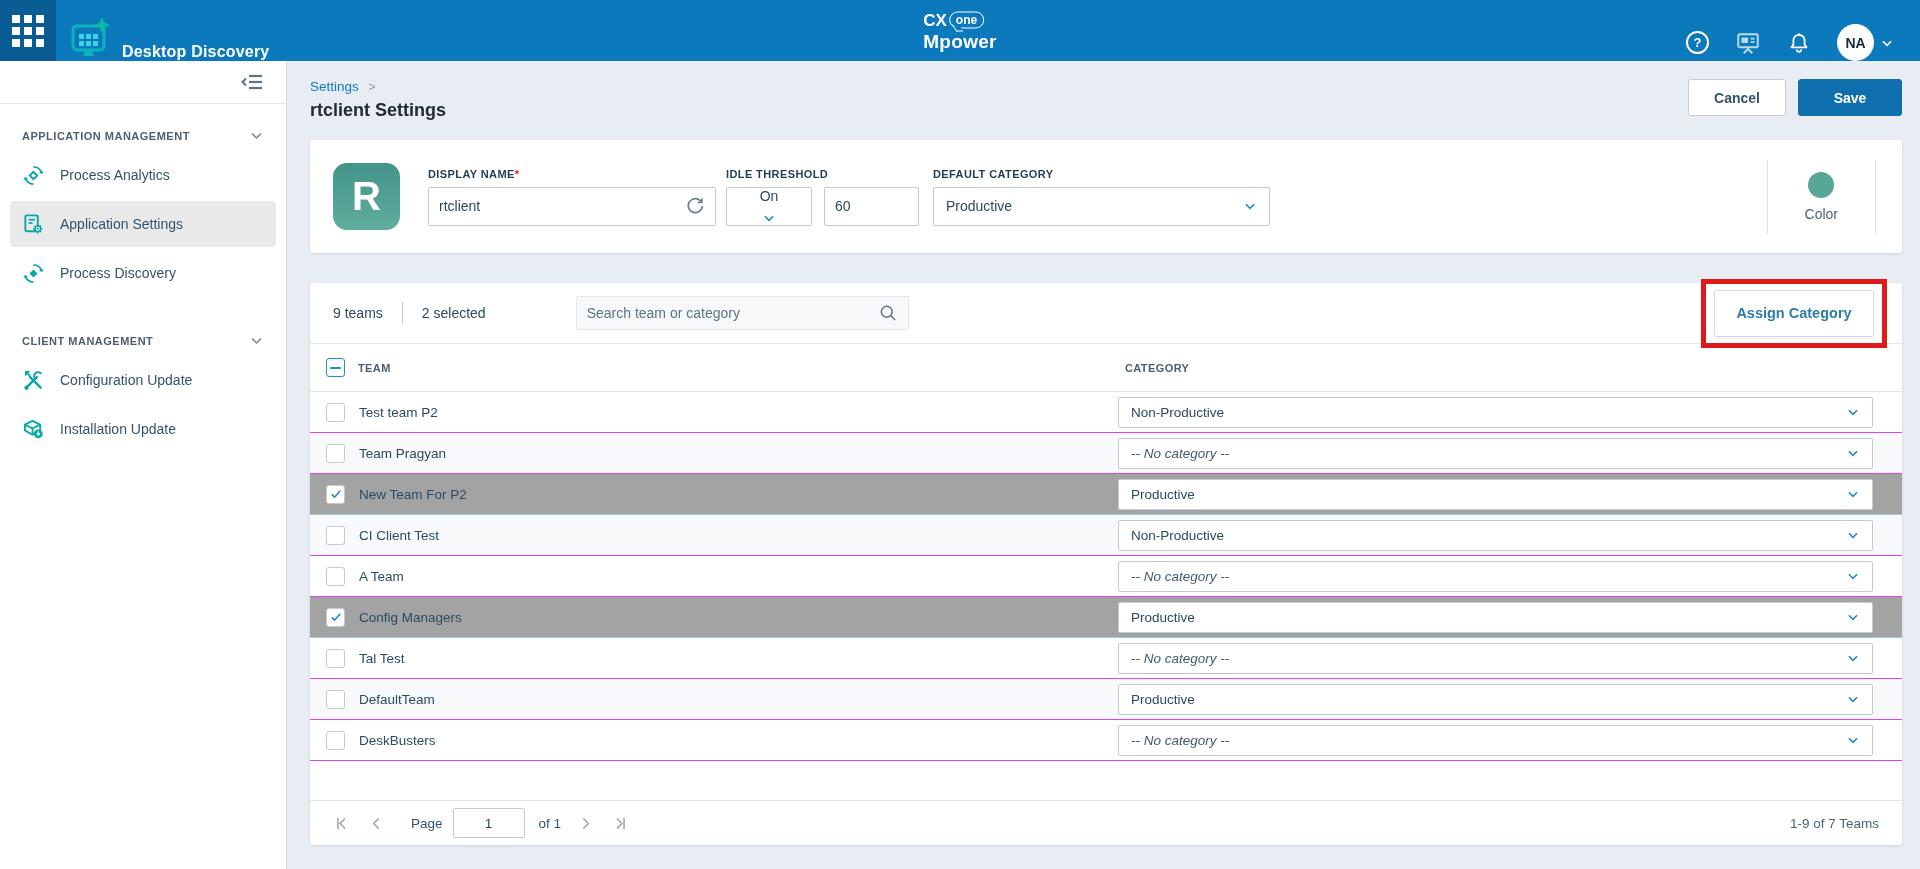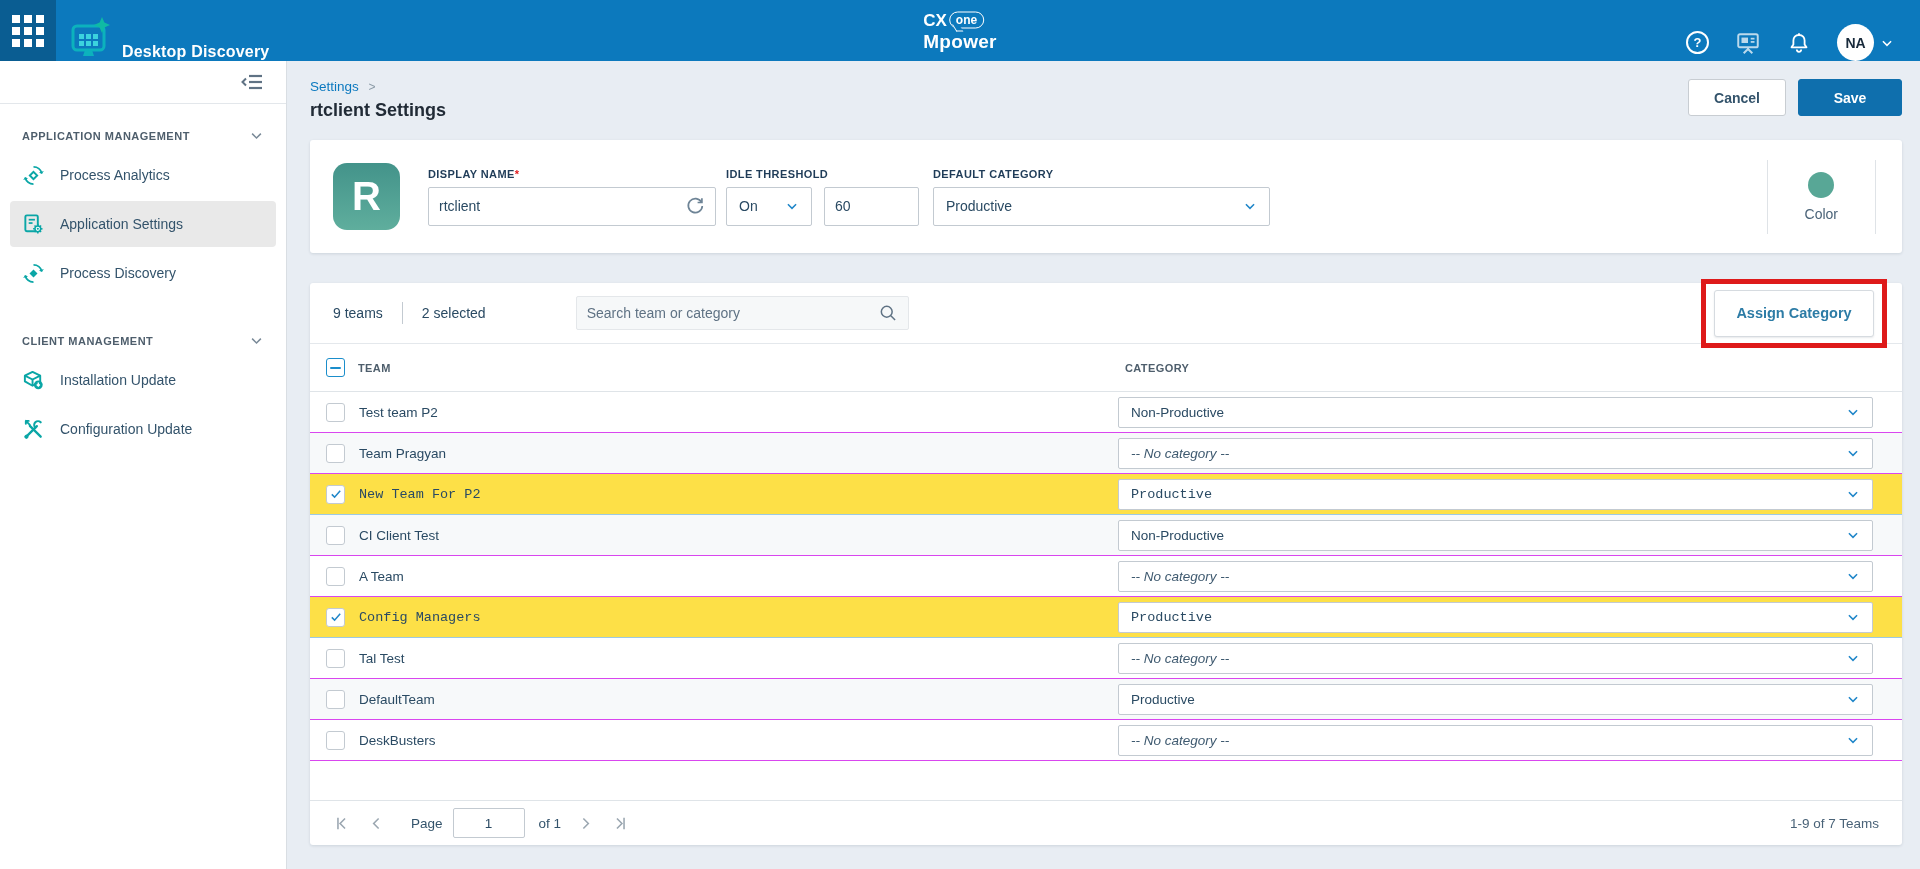--- a/index.html
+++ b/index.html
@@ -52,21 +52,21 @@
   
   .form-card { margin-top:19px; height:113px; display:flex; align-items:center; padding:0 0 0 23px; }
   .r-avatar { width:67px; height:67px; border-radius:14px; background:linear-gradient(180deg,#43938a 0%,#5fae9d 100%); color:#fff; font-size:40px; font-weight:600; display:flex; align-items:center; justify-content:center; margin-right:28px; flex:none; }
   .fgroup { display:flex; flex-direction:column; }
   .flabel { font-size:11px; font-weight:bold; color:#1f3c58; letter-spacing:.4px; margin-bottom:7px; }
   .req { color:#e0181c; }
   .inp-box { height:39px; border:1px solid #c3cad1; border-radius:2px; background:#fff; display:flex; align-items:center; padding:0 10px; font-size:14px; color:#2a4a63; }
   .name-box { width:288px; justify-content:space-between; }
   .thresh-row { display:flex; gap:12px; }
   .sel { height:39px; border:1px solid #c3cad1; border-radius:2px; background:#fff; display:flex; align-items:center; justify-content:space-between; padding:0 12px; font-size:14px; color:#2a4a63; cursor:pointer; }
-  .on-sel { width:86px; }
+  .on-sel { width:86px;flex-direction:column; }
   .num-box { width:95px; }
   .cat-sel { width:337px; }
   .g2 { margin-left:10px; } .g3 { margin-left:14px; }
   .color-box { margin-left:auto; height:74px; border-left:1px solid #dfe3e7; border-right:1px solid #dfe3e7; padding:0 37px; display:flex; flex-direction:column; align-items:center; justify-content:center; }
   .color-circ { width:26px; height:26px; border-radius:50%; background:#58a796; cursor:pointer; }
   .color-lbl { font-size:14px; color:#4a6378; margin-top:8px; }
   .form-card-rpad { width:26px; flex:none; }
 
   
   .table-card { margin-top:30px; height:562px; display:flex; flex-direction:column; position:relative; }
@@ -83,21 +83,21 @@
   .thead { height:48px; border-bottom:1px solid #dfe4e8; }
   .th { font-size:11px; font-weight:bold; color:#4e5e6c; letter-spacing:.4px; }
   .th-cat { padding-left:7px; }
   .cb { width:19px; height:19px; border:1px solid #c3cad1; border-radius:3px; background:#fff; display:flex; align-items:center; justify-content:center; cursor:pointer; }
   .cb.ind { border:1.5px solid #1b8ecb; }
   .cb.ind .minus { width:11px; height:2px; background:#1b8ecb; border-radius:1px; }
   .cb .ck { display:none; width:14px; height:14px; }
   .cb.checked .ck { display:block; }
   .trow { height:41px; border-bottom:1px solid #d946ef; background:#fff; }
   .trow:nth-child(even) { background:#f7f9fa; }
-  .trow.selected { background:#fde047; border-bottom-color:#9cc9e4;font-family:Liberation Mono, monospace; }
+  .trow.selected { background:#a3a3a3; border-bottom-color:#9cc9e4; }
   .cell-team { font-size:13.5px; color:#2a4a63; padding-left:1px; }
   .row-sel { height:31px; border:1px solid #c3cad1; border-radius:2px; background:#fff; display:flex; align-items:center; justify-content:space-between; padding:0 12px; font-size:13.5px; color:#2a4a63; cursor:pointer; }
   .sel-value.nocat { font-style:italic; color:#3f5a70; }
   .filler { flex:1; }
   .pager { height:45px; border-top:1px solid #dfe4e8; display:flex; align-items:center; padding:0 23px; }
   .pg-btn { display:flex; align-items:center; cursor:pointer; margin-right:18px; }
   .pg-lbl { font-size:13.5px; color:#33536b; margin:0 10px 0 8px; }
   .pg-input { width:72px; height:30px; border:1px solid #c3cad1; border-radius:2px; text-align:center; font-size:13.5px; color:#2a4a63; font-family:inherit; outline:none; }
   .pg-of { font-size:13.5px; color:#33536b; margin:0 16px 0 14px; }
   .pg-range { margin-left:auto; font-size:13.5px; color:#4a6378; }
@@ -241,38 +241,38 @@
 
     <div class="sec-head" style="padding-top:34px">
       <span class="sec-label">CLIENT MANAGEMENT</span>
       <svg width="15" height="15" viewBox="0 0 24 24">
         <polyline points="5,9 12,16 19,9" fill="none" stroke="#7a8a98" stroke-width="2.4"></polyline>
       </svg>
     </div>
 
     <div class="nav-item">
       <svg width="23" height="23" viewBox="0 0 24 24">
+        <path d="M8.2 8.2 L19.5 19.5" stroke="#0aa6a6" stroke-width="2.4" stroke-linecap="round"></path>
+        <path d="M4 3 l4.2 4.2 M4 3 v3 M4 3 h3" fill="none" stroke="#0aa6a6" stroke-width="2" stroke-linecap="round"></path>
+        <path d="M19.5 4.5 a4 4 0 0 0 -5.6 0 a4 4 0 0 0 0 5.6" fill="none" stroke="#0aa6a6" stroke-width="2.2" stroke-linecap="round"></path>
+        <path d="M15.5 8.5 L4.5 19.5" stroke="#0aa6a6" stroke-width="2.4" stroke-linecap="round"></path>
+        <rect x="2.6" y="17.6" width="4" height="4" rx="1.4" transform="rotate(45 4.6 19.6)" fill="#0aa6a6"></rect>
+      </svg>
+      <span class="nav-label">Configuration Update</span>
+    </div>
+
+    <div class="nav-item">
+      <svg width="23" height="23" viewBox="0 0 24 24">
         <path d="M3 7 L11 3 L19 7 L19 13 L11 17.5 L3 13 Z" fill="none" stroke="#0aa6a6" stroke-width="2" stroke-linejoin="round"></path>
         <path d="M3 7 L11 11 L19 7" fill="none" stroke="#0aa6a6" stroke-width="2"></path>
         <line x1="11" y1="11" x2="11" y2="17.5" stroke="#0aa6a6" stroke-width="2"></line>
         <circle cx="17" cy="16.5" r="4.6" fill="#0aa6a6"></circle>
         <path d="M17 14.2 v3.4 M15.4 16.1 L17 17.8 L18.6 16.1" fill="none" stroke="#fff" stroke-width="1.4"></path>
       </svg>
       <span class="nav-label">Installation Update</span>
-    </div>
-
-    <div class="nav-item">
-      <svg width="23" height="23" viewBox="0 0 24 24">
-        <path d="M8.2 8.2 L19.5 19.5" stroke="#0aa6a6" stroke-width="2.4" stroke-linecap="round"></path>
-        <path d="M4 3 l4.2 4.2 M4 3 v3 M4 3 h3" fill="none" stroke="#0aa6a6" stroke-width="2" stroke-linecap="round"></path>
-        <path d="M19.5 4.5 a4 4 0 0 0 -5.6 0 a4 4 0 0 0 0 5.6" fill="none" stroke="#0aa6a6" stroke-width="2.2" stroke-linecap="round"></path>
-        <path d="M15.5 8.5 L4.5 19.5" stroke="#0aa6a6" stroke-width="2.4" stroke-linecap="round"></path>
-        <rect x="2.6" y="17.6" width="4" height="4" rx="1.4" transform="rotate(45 4.6 19.6)" fill="#0aa6a6"></rect>
-      </svg>
-      <span class="nav-label">Configuration Update</span>
     </div>
   </aside>
 
   <main class="content">
     <div class="page-head">
       <div>
         <div class="crumb-line">
           <span class="crumb-link">Settings</span>
           <span class="crumb-sep">&gt;</span>
         </div>

